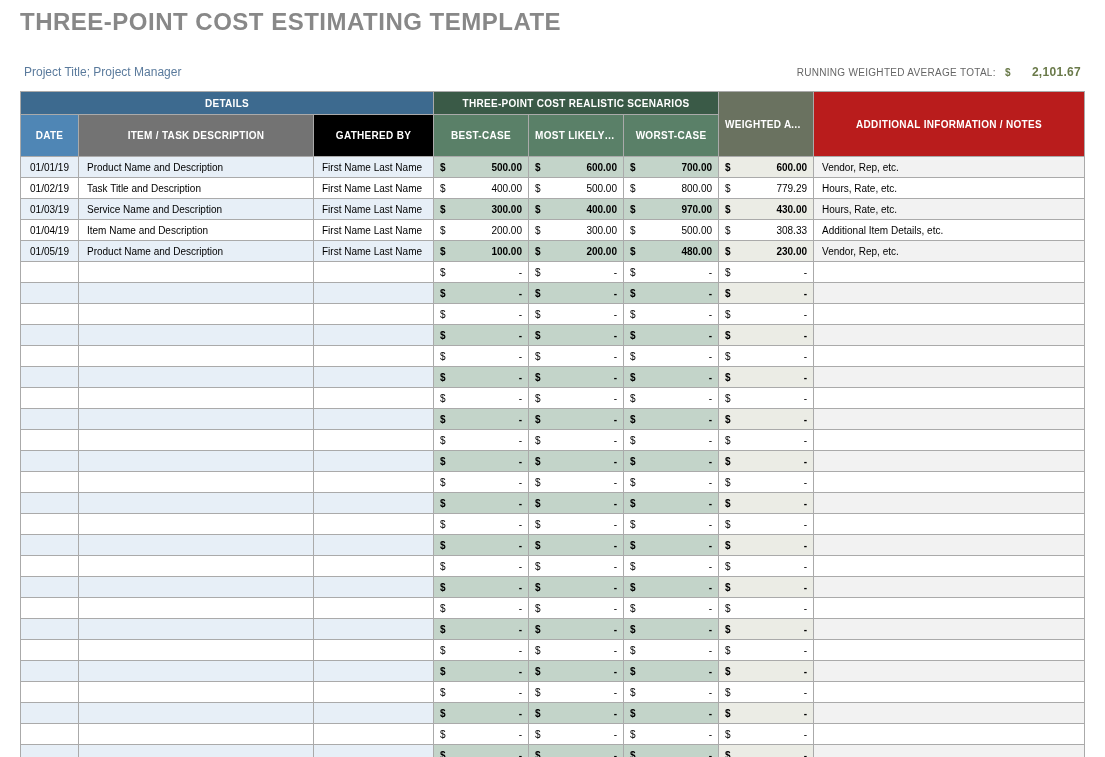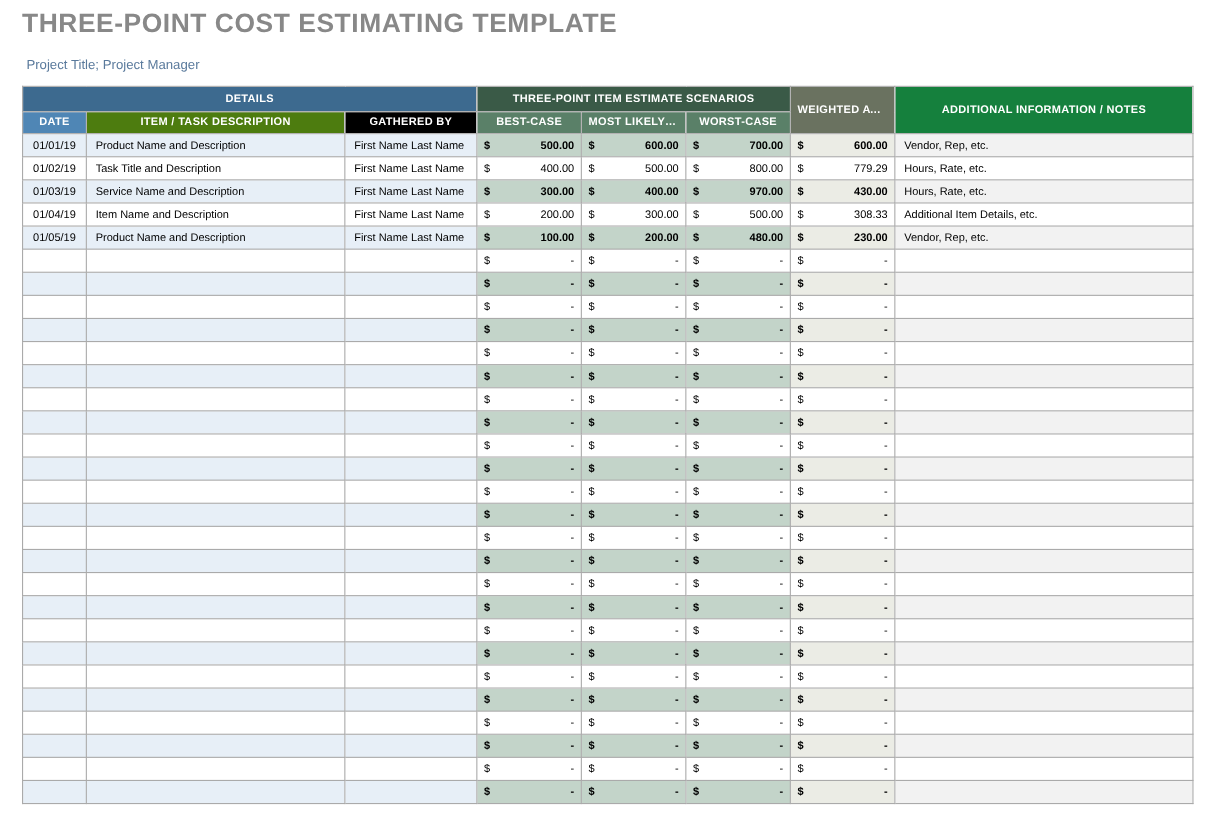--- a/index.html
+++ b/index.html
@@ -7,21 +7,21 @@
     font-family: Arial, Helvetica, sans-serif;
     background: #fff;
     padding: 8px 20px 20px 20px;
     width: 1105px;
   }
   .title {
     font-size: 24px;
     font-weight: bold;
     color: #888;
     letter-spacing: 0.5px;
-    margin-bottom: 14px;
+    margin-bottom: 27px;
   }
   .meta-row {
     display: flex;
     justify-content: space-between;
     align-items: baseline;
     padding: 2px 4px 12px 4px;
     font-size: 12px;
   }
   .meta-left { color: #5a7a9c; text-align: right; }
   .meta-right { color: #666; font-size: 10px; letter-spacing: 0.3px;}
@@ -46,23 +46,23 @@
   .col-item { width: 235px; }
   .col-gath { width: 120px; }
   .col-best { width: 95px; }
   .col-likely { width: 95px; }
   .col-worst { width: 95px; }
   .col-avg { width: 95px; }
   .col-notes { }
   .hdr-details { background: #3d6a8f; height:23px;}
   .hdr-scen   { background: #3a5a47; height:23px;}
   .hdr-avg    { background: #6a7260; }
-  .hdr-notes  { background: #15803d; }
-  .hdr-date   { background: #4f86b5; height:20px;}
-  .hdr-item   { background: #4d7c0f; }
+  .hdr-notes  { background: #b91c1c; }
+  .hdr-date   { background: #4f86b5; height:42px;}
+  .hdr-item   { background: #737373; }
   .hdr-gath   { background: #000000; }
   .hdr-best   { background: #5a8068; }
   .hdr-likely { background: #5a8068; }
   .hdr-worst  { background: #5a8068; }
   tbody td { height: 21px; vertical-align: middle;}
   tbody tr:nth-child(odd)  td.c-date,
   tbody tr:nth-child(odd)  td.c-item,
   tbody tr:nth-child(odd)  td.c-gath { background: #e7eff7; }
   tbody tr:nth-child(even) td.c-date,
   tbody tr:nth-child(even) td.c-item,
@@ -92,37 +92,42 @@
   td.c-item, td.c-gath, td.c-notes { text-align:left; padding-left:8px;}
   td.c-date { text-align:center;}
 </style>
 </head>
 <body>
 
 <div class="title">THREE-POINT COST ESTIMATING TEMPLATE</div>
 
 <div class="meta-row">
   <div class="meta-left">Project Title; Project Manager</div>
+  <div class="meta-right">
+    <span>RUNNING WEIGHTED AVERAGE TOTAL:</span>
+    <span class="dollar">$</span>
+    <span class="total-val">2,101.67</span>
+  </div>
 </div>
 
 <table>
   <colgroup>
     <col class="col-date">
       <col class="col-item">
       <col class="col-gath">
     <col class="col-best">
       <col class="col-likely">
       <col class="col-worst">
     <col class="col-avg">
       <col class="col-notes">
   </colgroup>
   <thead>
     <tr>
       <th colspan="3" class="hdr-details">DETAILS</th>
-      <th colspan="3" class="hdr-scen">THREE-POINT ITEM ESTIMATE SCENARIOS</th>
+      <th colspan="3" class="hdr-scen">THREE-POINT COST REALISTIC SCENARIOS</th>
       <th rowspan="2" class="hdr-avg">WEIGHTED AVERAGE</th>
       <th rowspan="2" class="hdr-notes">ADDITIONAL INFORMATION / NOTES</th>
     </tr>
     <tr>
       <th class="hdr-date">DATE</th>
       <th class="hdr-item">ITEM / TASK DESCRIPTION</th>
       <th class="hdr-gath">GATHERED BY</th>
       <th class="hdr-best">BEST-CASE</th>
       <th class="hdr-likely">MOST LIKELY / REALISTIC</th>
       <th class="hdr-worst">WORST-CASE</th>

